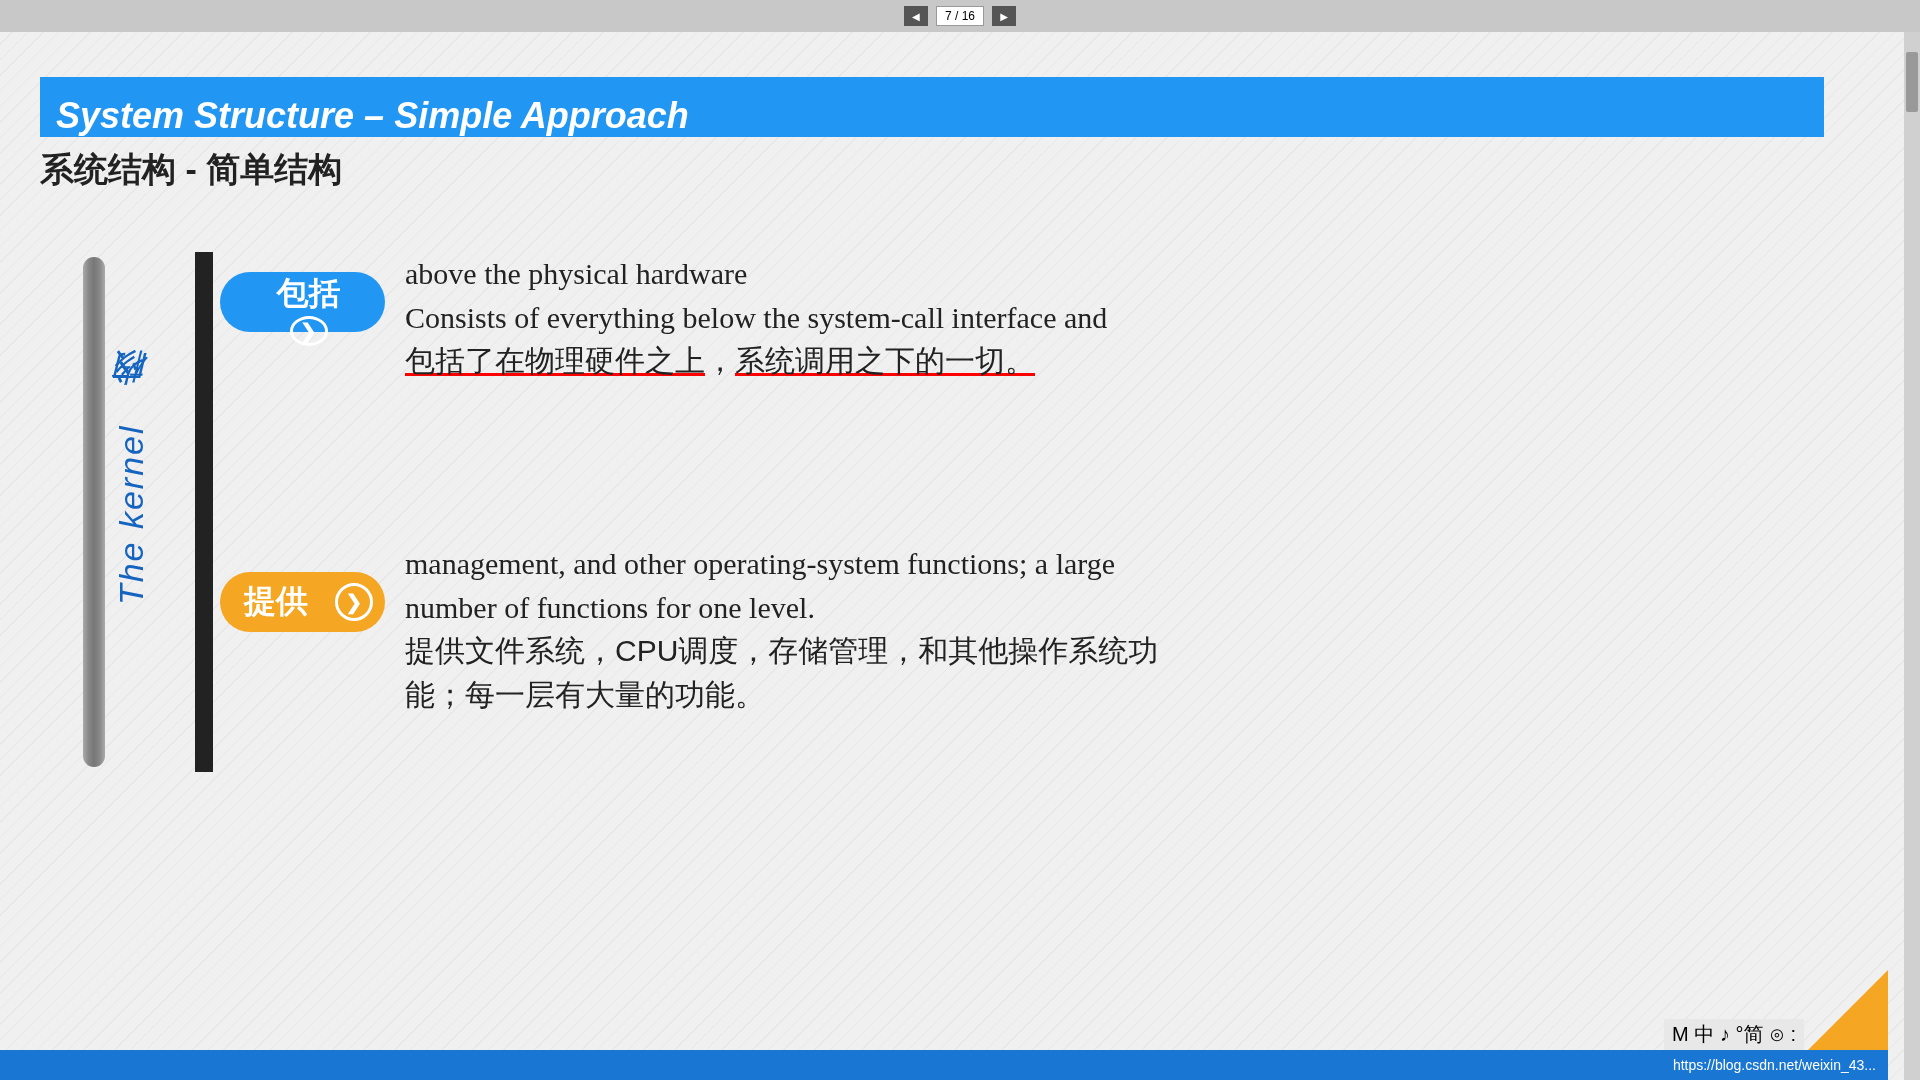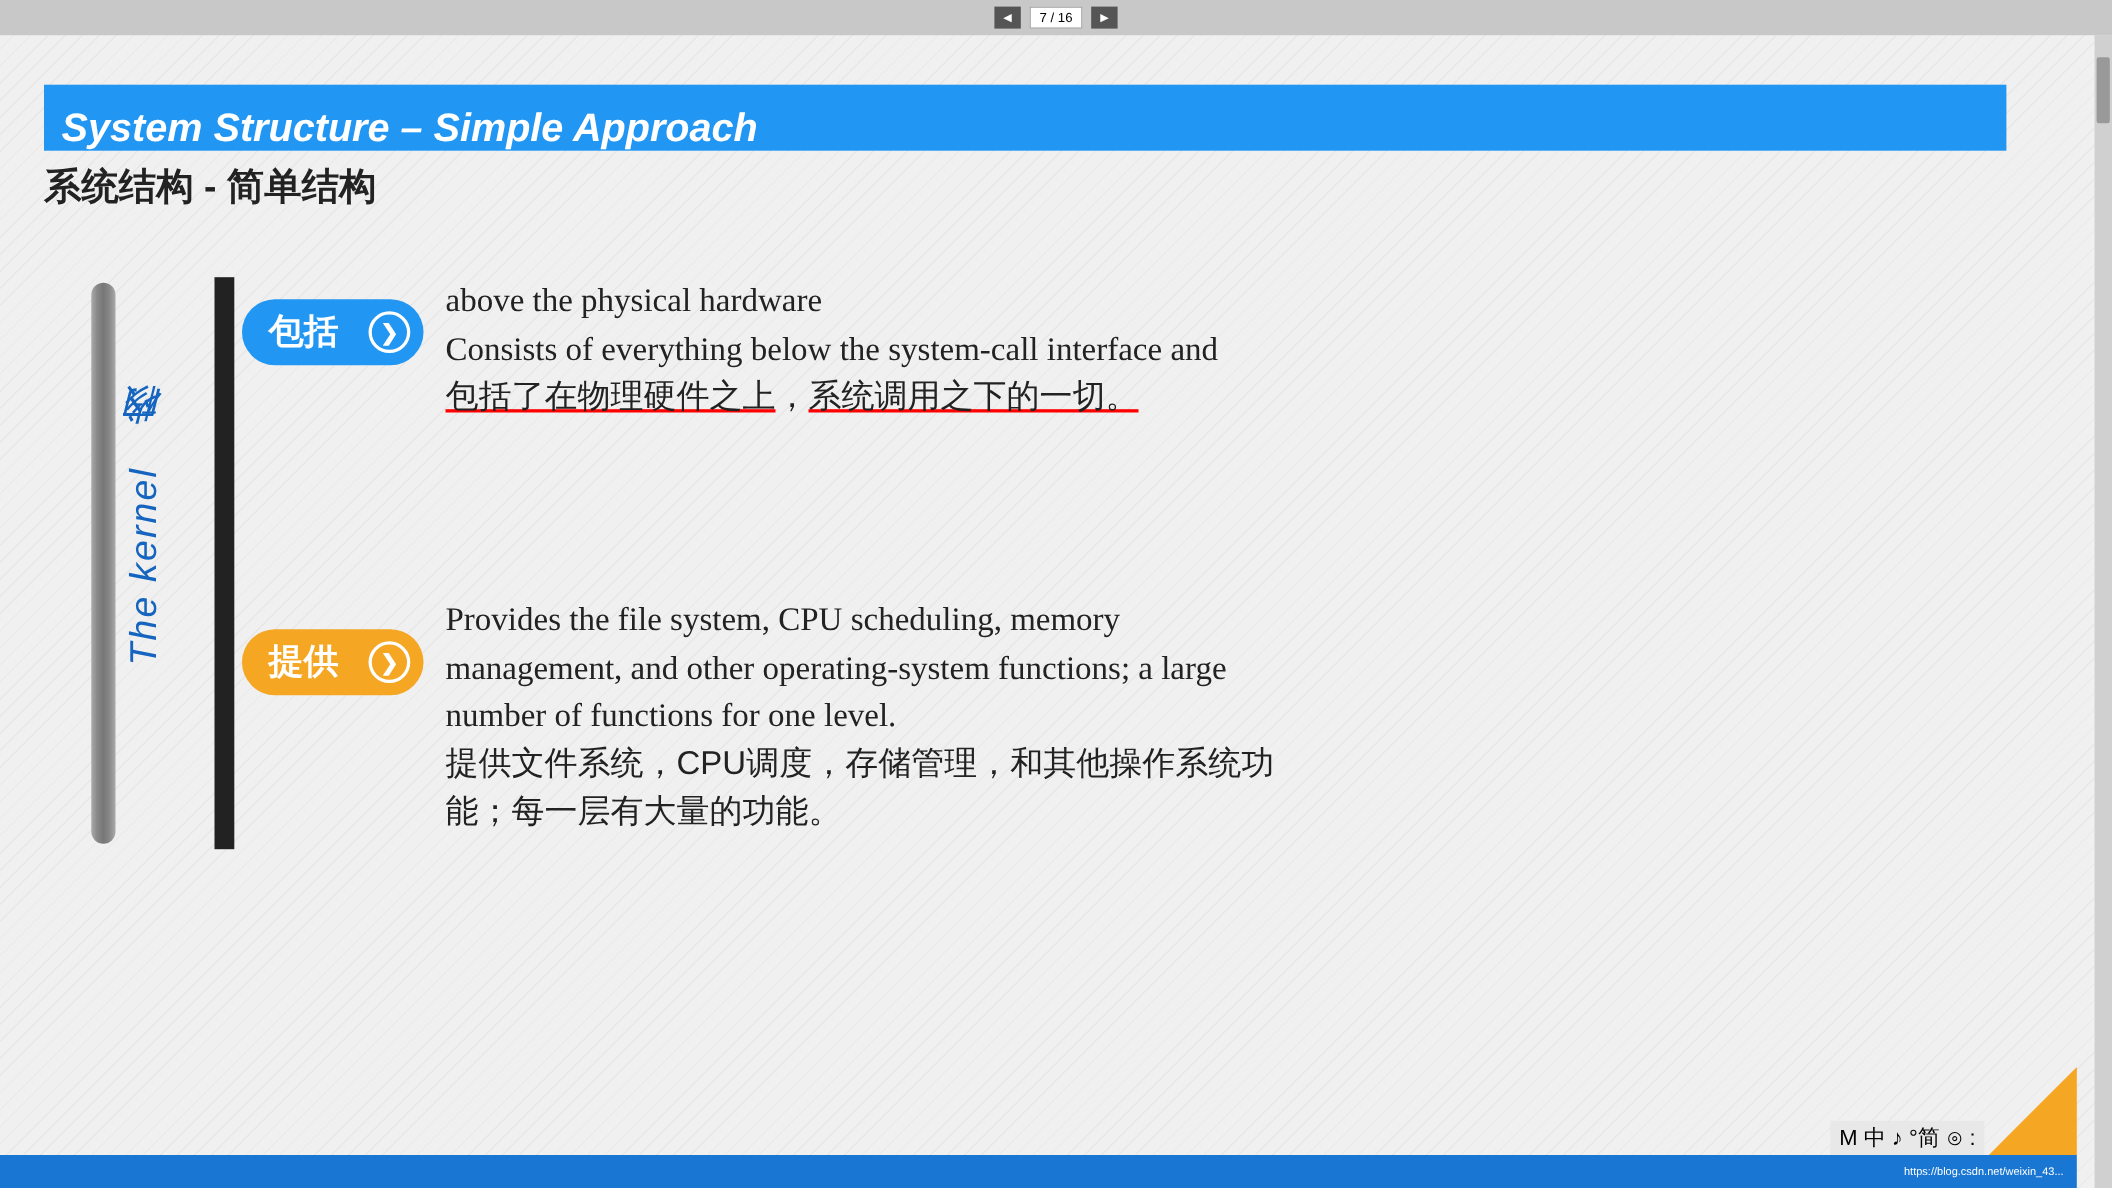--- a/index.html
+++ b/index.html
@@ -204,20 +204,21 @@
       top: 40px;
       left: 0;
       width: 165px;
       height: 60px;
       background: #2196F3;
       border-radius: 30px;
       display: flex;
       align-items: center;
       justify-content: space-between;
       padding: 0 12px 0 24px;
+      flex-direction: column;
     }
 
     .pill-label {
       color: white;
       font-size: 32px;
       font-family: 'SimHei', 'Microsoft YaHei', Arial, sans-serif;
       font-weight: bold;
     }
 
     .pill-arrow {
@@ -291,21 +292,21 @@
       height: 30px;
       background: #1976D2;
       display: flex;
       align-items: center;
       justify-content: flex-end;
       padding-right: 12px;
     }
 
     .bottom-url {
       color: white;
-      font-size: 10px;
+      font-size: 14px;
       font-family: Arial, sans-serif;
     }
 
     
     .corner-decoration {
       position: absolute;
       bottom: 30px;
       right: 16px;
       width: 80px;
       height: 80px;
@@ -390,21 +391,20 @@
     </div>
 
     <div class="pill-ti-gong">
       <span class="pill-label">提供</span>
       <div class="pill-arrow">
         <span>❯</span>
       </div>
     </div>
 
     <div class="text-block-2">
-      <div>Provides the file system, CPU scheduling, memory</div>
       <div>management, and other operating-system functions; a large</div>
       <div>number of functions for one level.</div>
       <div class="chinese-line">提供文件系统，CPU调度，存储管理，和其他操作系统功</div>
       <div class="chinese-line">能；每一层有大量的功能。</div>
     </div>
 
   </div>
 
   <div class="corner-decoration">
     <div class="triangle-orange"></div>

